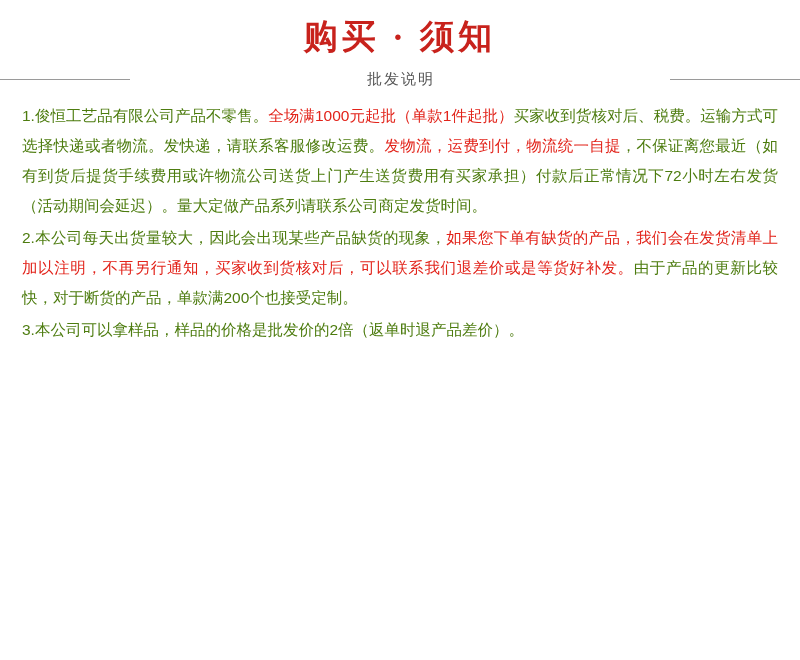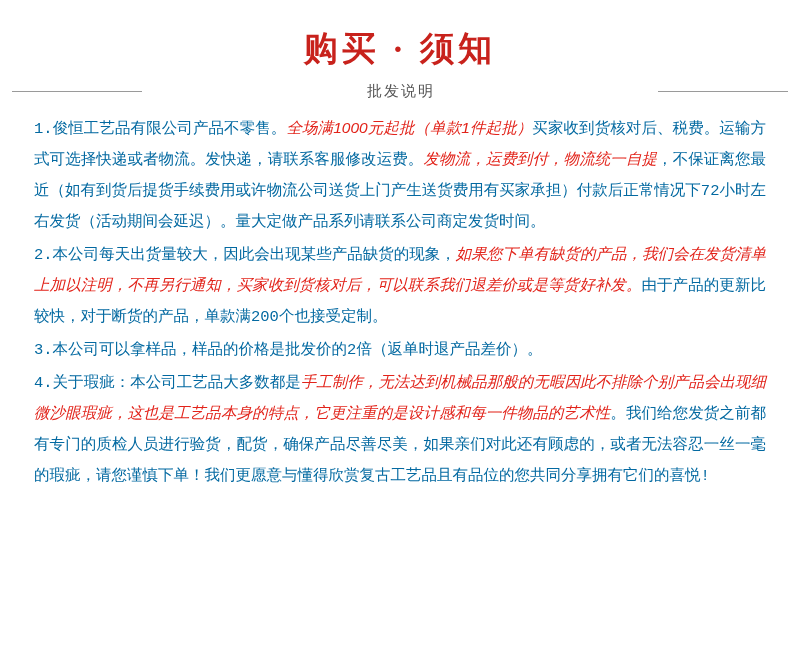--- a/index.html
+++ b/index.html
@@ -12,21 +12,21 @@
     background: #ffffff;
     font-family: "Liberation Sans", sans-serif;
     color: #333333;
     overflow: hidden;
   }
   .page {
     width: 800px;
     height: 660px;
     position: relative;
     box-sizing: border-box;
-    padding: 12px;
+    padding: 0;
   }
   
   .header {
     padding-top: 14px;
     text-align: center;
   }
   .main-title {
     font-size: 34px;
     font-weight: bold;
     color: #c8221c;
@@ -68,41 +68,38 @@
   .para {
     font-size: 15.5px;
     line-height: 30px;
     color: #2b2b2b;
     text-align: justify;
     margin: 0 0 2px 0;
     letter-spacing: 0px;
   }
   .para .red {
     color: #e2231a;
-    font-style: italic;
   }
   .para .blk {
-    color: #0369a1;
-    font-family: Liberation Mono, monospace;
+    color: #4d7c0f;
   }
 </style>
 </head>
 <body>
 
 <div class="page">
 
   <div class="header">
     <div class="main-title">购买 · 须知</div>
     <div class="subtitle-row">
       <div class="rule"></div>
       <div class="subtitle-cn">批发说明</div>
       <div class="rule"></div>
     </div>
   </div>
 
   <div class="content">
     <p class="para"><span class="blk">1.俊恒工艺品有限公司产品不零售。</span><span class="red">全场满1000元起批（单款1件起批）</span><span class="blk">买家收到货核对后、税费</span><span class="blk">。运输方式可选择快递或者物流。发快递，请联系客服修改运费。</span><span class="red">发物流，运费到付，物流统一自提</span><span class="blk">，不保证离您最近（如有到货后提货手续费用或许物流公司送货上门产生送货费用有买家承担）付款后正常情况下72小时左右发货（活动期间会延迟）。量大定做产品系列请联系公司商定发货时间。</span></p>
     <p class="para"><span class="blk">2.本公司每天出货量较大，因此会出现某些产品缺货的现象，</span><span class="red">如果您下单有缺货的产品，我们会在发货清单上加以注明，不再另行通知，买家收到货核对后，可以联系我们退差价或是等货好补发。</span><span class="blk">由于产品的更新比较快，对于断货的产品，单款满200个也接受定制。</span></p>
     <p class="para"><span class="blk">3.本公司可以拿样品，样品的价格是批发价的2倍（返单时退产品差价）。</span></p>
-    <p class="para"><span class="blk">4.关于瑕疵：本公司工艺品大多数都是</span><span class="red">手工制作，无法达到机械品那般的无暇因此不排除个别产品会出现细微沙眼瑕疵，这也是工艺品本身的特点，它更注重的是设计感和每一件物品的艺术性</span><span class="blk">。我们给您发货之前都有专门的质检人员进行验货，配货，确保产品尽善尽美，如果亲们对此还有顾虑的，或者无法容忍一丝一毫的瑕疵，请您谨慎下单！我们更愿意与懂得欣赏复古工艺品且有品位的您共同分享拥有它们的喜悦!</span></p>
   </div>
 
 </div>
 
 </body></html>

